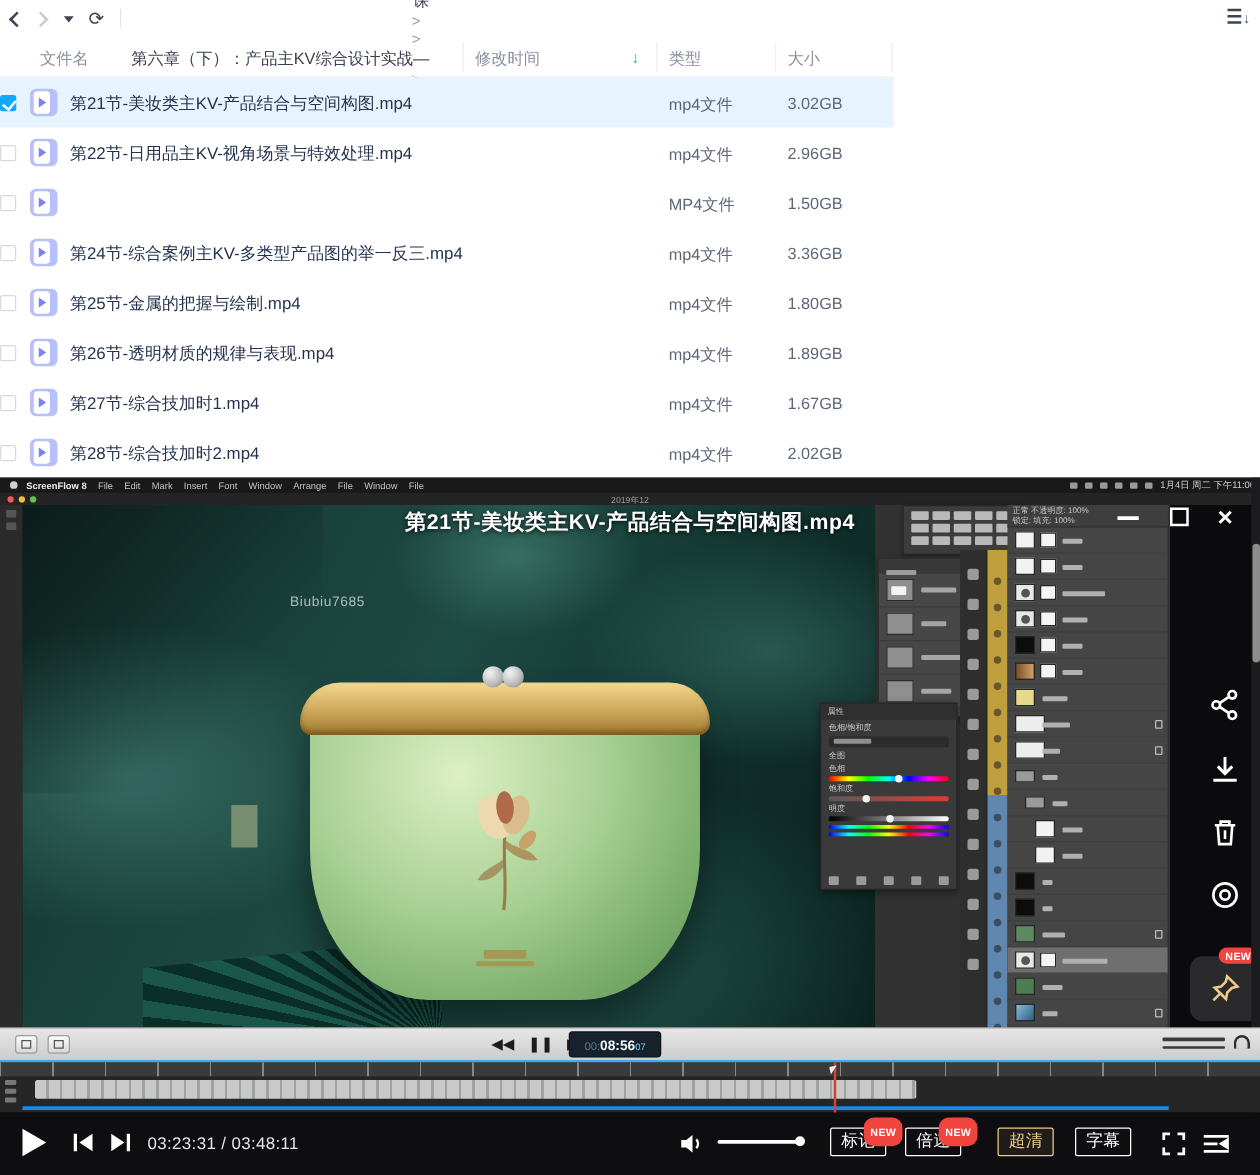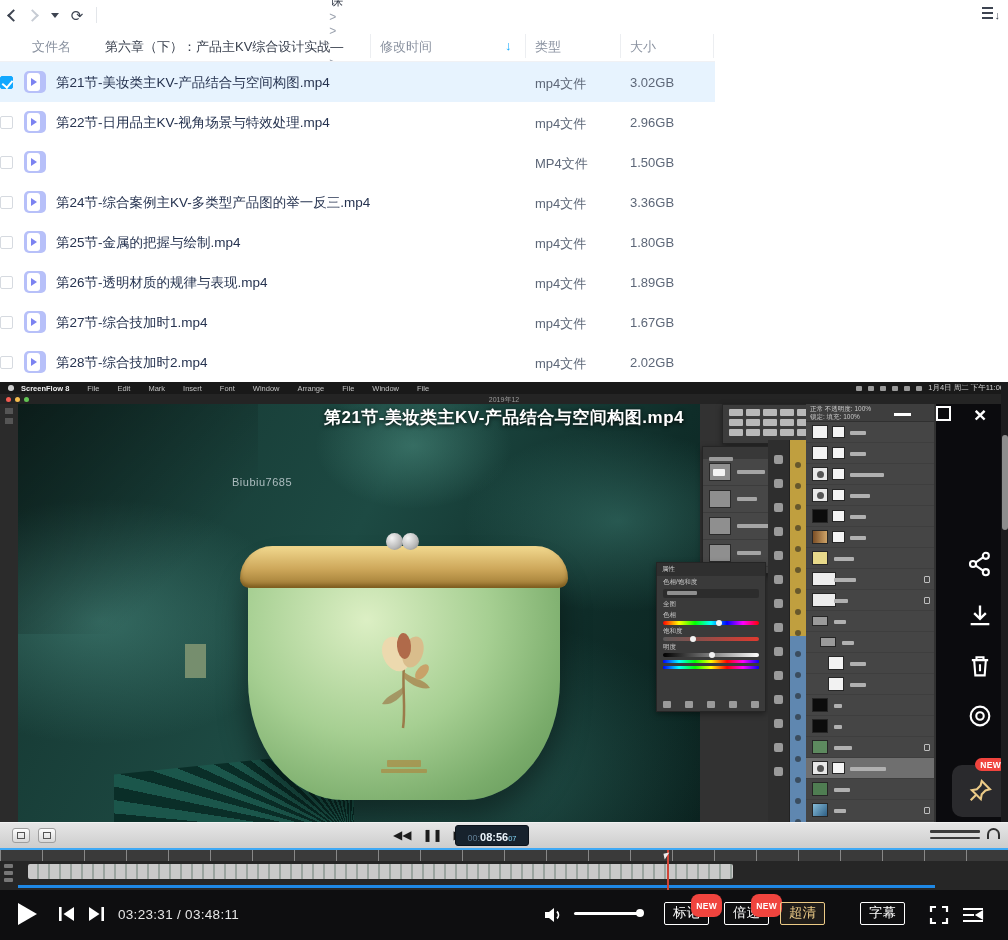--- a/index.html
+++ b/index.html
@@ -40,21 +40,21 @@
   .fname { position:absolute; left:56px; top:12px; font-size:13.5px; color:#263350; }
   .ftype { position:absolute; left:535px; top:13px; font-size:13px; color:#5d6778; }
   .fsize { position:absolute; left:630px; top:13px; font-size:13px; color:#5d6778; }
 
   
   #player { position:absolute; left:0; top:382px; width:1008px; height:558px; background:#0b0b0e; overflow:hidden; }
 
   
   #recmenu { position:absolute; left:0; top:0; width:1008px; height:12px; background:#191919; display:flex; align-items:center; font-size:7.5px; color:#c2c2c2; }
   #recmenu .apple { width:6px; height:6px; background:#cfcfcf; border-radius:50% 50% 45% 45%; margin:0 7px 0 8px; }
-  #recmenu .mi { margin-right:18px; white-space:nowrap; }
+  #recmenu .mi { margin-right:9px; white-space:nowrap; }
   #recmenu .mi:first-of-type { color:#efefef; font-weight:bold; }
   #recstatus { position:absolute; right:4px; top:0; height:12px; display:flex; align-items:center; }
   #recstatus .ic { width:6px; height:5px; background:#9a9a9a; margin-right:6px; border-radius:1px;}
   #recstatus .clock { font-size:7.5px; color:#d0d0d0; white-space:nowrap; }
   #rectitle { position:absolute; left:0; top:12px; width:1008px; height:10px; background:#242424; }
   .tl { position:absolute; top:3px; width:5px; height:5px; border-radius:50%; }
   .tl.r{ left:6px; background:#f35b51;} .tl.y{ left:15px; background:#f6bd4e;} .tl.g{ left:24px; background:#62c554;}
   #doctitle { position:absolute; left:0; right:0; top:1px; text-align:center; font-size:7px; color:#9b9b9b; }
 
   #reccontent { position:absolute; left:0; top:22px; width:1008px; height:418px; background:#0b0b0e; }
@@ -183,21 +183,21 @@
   #controls { position:absolute; left:0; top:508px; width:1008px; height:50px; background:#0e0e10; }
   #playbtn { position:absolute; left:18px; top:13px; width:0; height:0; border-left:19px solid #fff; border-top:11px solid transparent; border-bottom:11px solid transparent; cursor:pointer; }
   .skip { position:absolute; top:15px; cursor:pointer; }
   #prevbtn { left:58px; } #nextbtn { left:86px; }
   #timedisp { position:absolute; left:118px; top:17px; font-size:13.5px; color:#e6e6e6; letter-spacing:.3px; }
   #volicon { position:absolute; left:541px; top:13px; cursor:pointer; }
   #volslider { position:absolute; left:574px; top:22px; width:66px; height:2.5px; background:#fff; border-radius:2px; cursor:pointer; }
   #volknob { position:absolute; right:-4px; top:-3px; width:8px; height:8px; border-radius:50%; background:#fff; }
   .pbtn { position:absolute; top:12px; height:23px; padding:0 8px; border:1.5px solid #fff; border-radius:2px; color:#fff; font-size:13.5px; line-height:20px; cursor:pointer; background:transparent; }
   #btn-mark { left:664px; } #btn-speed { left:724px; } 
-  #btn-quality { left:780px; border-color:#eccB87; color:#eccb87; background:rgba(236,203,135,.08); }
+  #btn-quality { left:798px; border-color:#eccB87; color:#eccb87; background:rgba(236,203,135,.08); }
   #btn-sub { left:860px; }
   .pbtn .newbadge { right:-14px; top:-9px; }
   #fsbtn { position:absolute; left:927px; top:13px; cursor:pointer; }
   #queuebtn { position:absolute; left:960px; top:13px; cursor:pointer; }
 </style>
 </head>
 <body>
 
 <div id="filepage">
   <div id="topbar">

